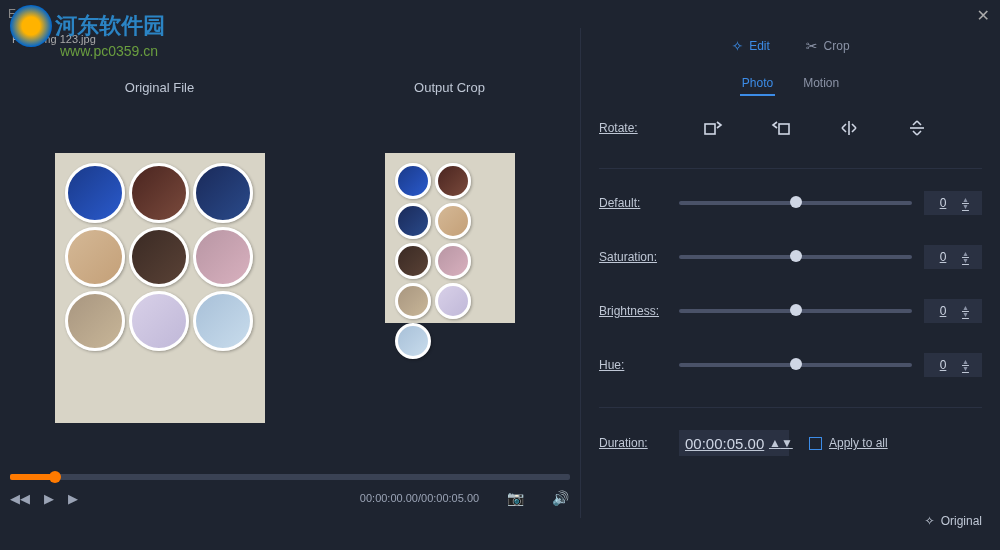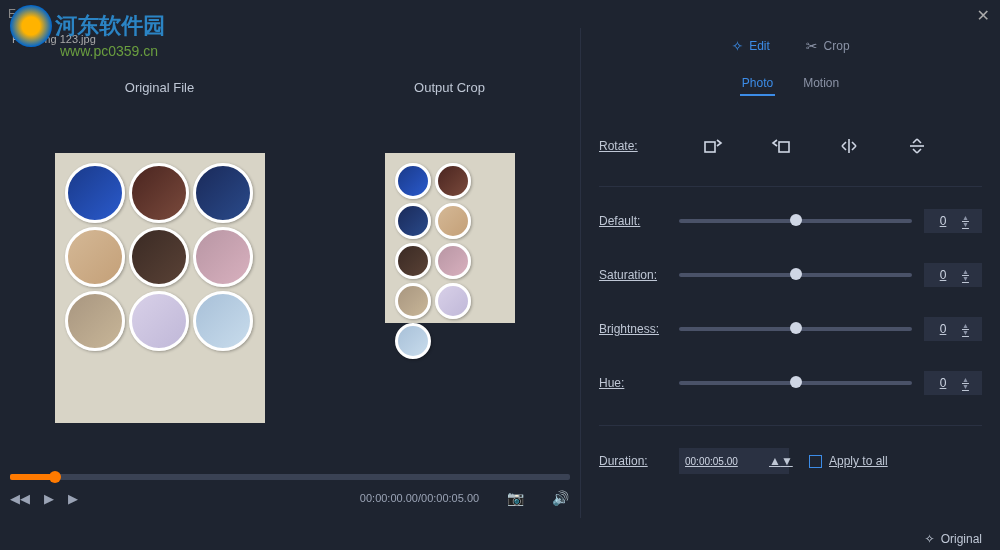--- a/index.html
+++ b/index.html
@@ -46,40 +46,40 @@
 .controls { display: flex; align-items: center; gap: 14px; }
 .ctrl-btn { color: #9aa3b5; cursor: pointer; font-size: 13px; }
 .time-disp { color: #9aa3b5; font-size: 11px; margin-left: auto; }
 .cam-icon, .vol-icon { color: #9aa3b5; font-size: 14px; margin-left: 14px; cursor: pointer; }
 
 .mode-tabs { display: flex; justify-content: center; gap: 36px; margin-bottom: 14px; }
 .mode-tab { display: flex; align-items: center; gap: 6px; color: #8a92a5; cursor: pointer; padding: 4px 0; }
 .mode-tab.active { color: #3c8ce7; }
 .mode-tab .ic { font-size: 14px; }
 
-.sub-tabs { display: flex; justify-content: center; gap: 26px; margin-bottom: 40px; }
+.sub-tabs { display: flex; justify-content: center; gap: 26px; margin-bottom: 22px; }
 .sub-tab { color: #8a92a5; cursor: pointer; padding: 4px 2px; }
 .sub-tab.active { color: #3c8ce7; border-bottom: 2px solid #3c8ce7; }
 
 .row { display: flex; align-items: center; margin-bottom: 30px; text-decoration: underline; }
 .row-label { width: 80px; color: #bfc7d5; }
 .rotate-btns { display: flex; gap: 40px; margin-left: 20px; }
 .rot-btn { width: 28px; height: 20px; display: flex; align-items: center; justify-content: center; cursor: pointer; color: #cfd6e4; }
 .rot-btn svg { width: 20px; height: 18px; stroke: #cfd6e4; fill: none; stroke-width: 1.6; }
 .divider-h { border-top: 1px solid #2a3142; margin: 0 0 22px; }
 
 .slider-wrap { flex: 1; display: flex; align-items: center; margin-right: 12px; }
 .slider { flex: 1; height: 4px; background: #4a5268; position: relative; border-radius: 2px; }
 .slider .knob { position: absolute; left: 50%; top: -5px; width: 12px; height: 12px; border-radius: 50%; background: #cfd6e4; margin-left: -6px; }
 .spin { width: 58px; height: 24px; background: #2a3142; display: flex; align-items: center; }
 .spin input { background: transparent; border: none; width: 38px; text-align: center; color: #cfd6e4; font-size: 12px; outline: none; }
 .spin .arrows { display: flex; flex-direction: column; font-size: 7px; line-height: 7px; color: #8a92a5; cursor: pointer; }
 
 .dur-spin { width: 110px; height: 26px; background: #2a3142; display: flex; align-items: center; padding: 0 6px; margin-right: 20px; }
-.dur-spin input { background: transparent; border: none; width: 84px; color: #cfd6e4; font-size: 10px; outline: none; }
+.dur-spin input { background: transparent; border: none; width: 84px; color: #cfd6e4; font-size: 15px; outline: none; }
 .checkbox { width: 13px; height: 13px; border: 1px solid #3c8ce7; margin-right: 7px; display: inline-block; vertical-align: middle; }
 .chk-label { vertical-align: middle; }
 
 .advance-row { text-align: right; margin-top: 30px; }
 .advance { display: inline-flex; align-items: center; gap: 6px; color: #bfc7d5; cursor: pointer; }
 
 .btn-row { display: flex; gap: 14px; margin-top: 26px; align-items: center; }
 .btn { height: 30px; padding: 0 20px; border: 1px solid #3c8ce7; color: #bfc7d5; background: transparent; cursor: pointer; font-size: 12px; display: flex; align-items: center; }
 .btn.primary { background: #3c8ce7; color: #fff; }
 .spacer { flex: 1; }

